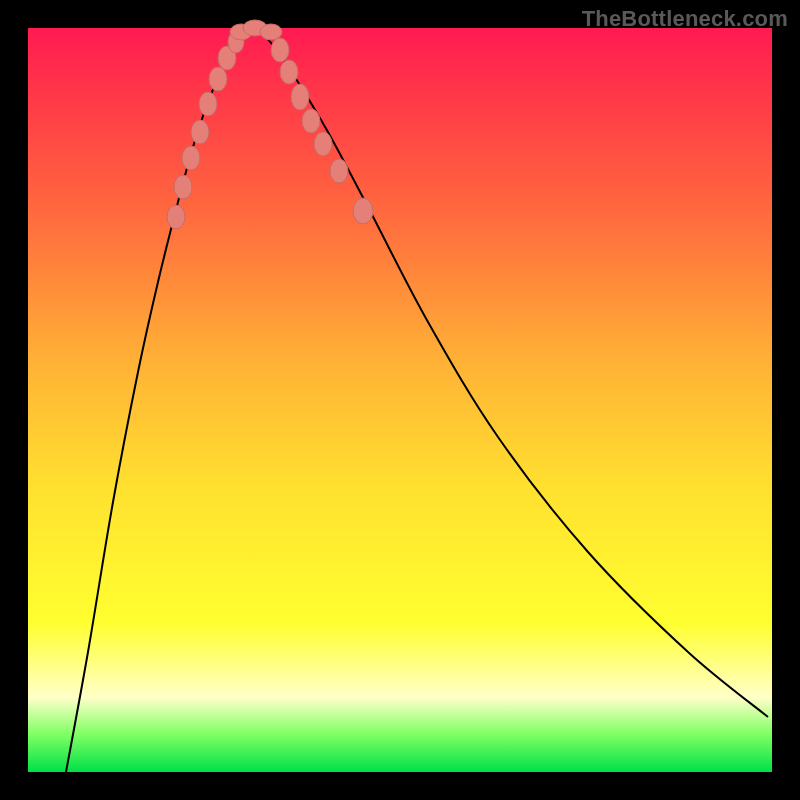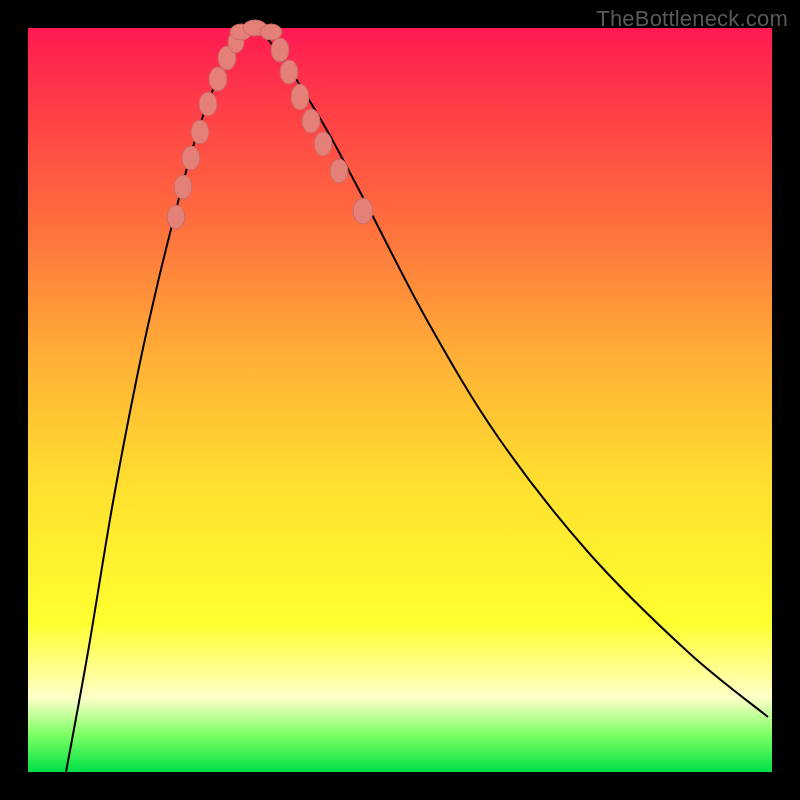--- a/index.html
+++ b/index.html
@@ -26,21 +26,21 @@
       #ffff30 80%,
       #ffffc9 90%,
       #7dff63 95%,
       #00e048 100%);
   }
   .watermark {
     position: absolute;
     top: 6px;
     right: 12px;
     font-size: 22px;
-    font-weight: 400;
+    font-weight: 700;
     color: #595959;
     letter-spacing: 0.2px;
   }
   svg.curve {
     position: absolute;
     left: 0;
     top: 0;
     width: 744px;
     height: 744px;
     overflow: visible;

